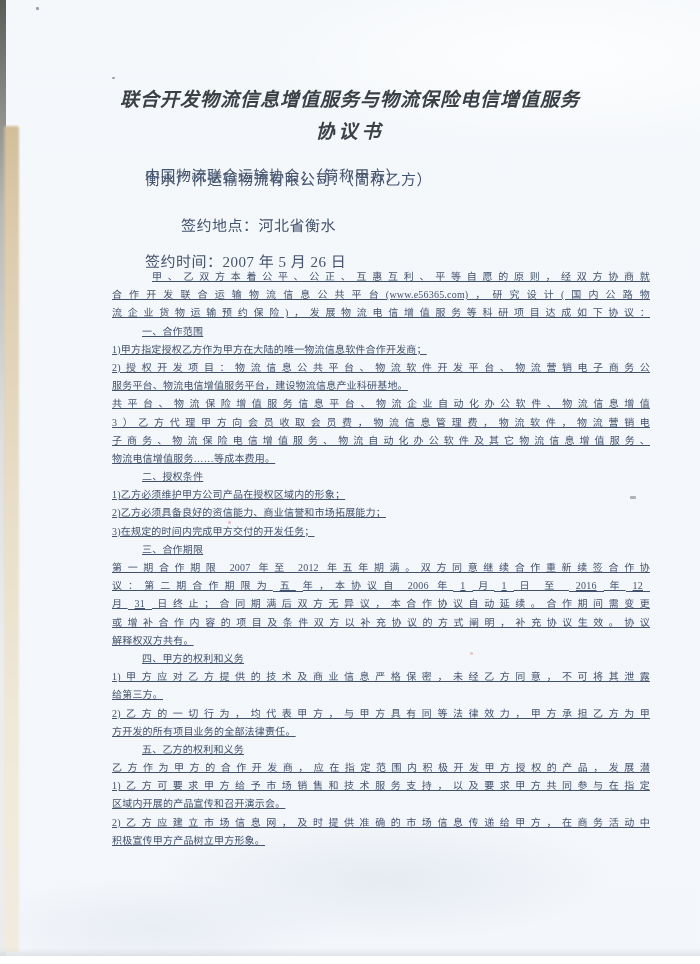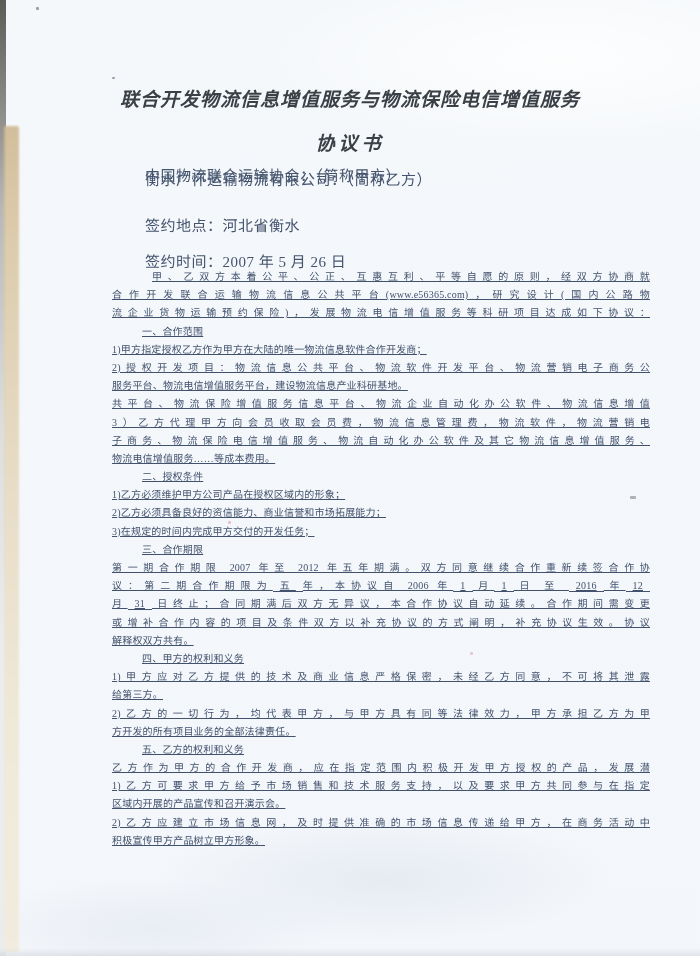--- a/index.html
+++ b/index.html
@@ -38,25 +38,25 @@
   .speck.s2{left:112px;top:77px;width:3px;height:2px;}
   .speck.s3{left:630px;top:496px;width:6px;height:3px;opacity:.8;}
   .speck.pink1{left:228px;top:521px;width:3px;height:3px;background:rgba(205,90,95,0.35);}
   .speck.pink2{left:470px;top:652px;width:3px;height:3px;background:rgba(205,90,95,0.30);}
   
   .title1,.title2{
     position:absolute;left:40px;right:40px;text-align:center;
     font-weight:700;font-size:19px;color:#3a4046;letter-spacing:1px;font-style:italic;
   }
   .title1{top:84px;}
-  .title2{top:128px;letter-spacing:4px;text-align:center;}
+  .title2{top:116px;letter-spacing:4px;text-align:center;}
   .intro{position:absolute;left:145px;font-size:15px;color:#44546e;letter-spacing:.5px;white-space:nowrap;}
   .intro.party-a{top:164px;text-align:right;}
   .intro.party-b{top:168px;}
-  .intro.place{top:214px;}
+  .intro.place{top:214px;margin-left:36px;}
   .intro.date{top:234px;margin-top:16px;}
   
   .doc-body{
     position:absolute;left:112px;top:268px;width:538px;
     font-size:10px;color:#42526d;letter-spacing:.2px;text-decoration:underline;
   }
   .ln{height:18.2px;line-height:18.2px;overflow:hidden;}
   .ln.fill{text-align:justify;text-align-last:justify;}
   .ln.ind-para{text-indent:40px;}
   .ln.ind-head{text-indent:30px;}

